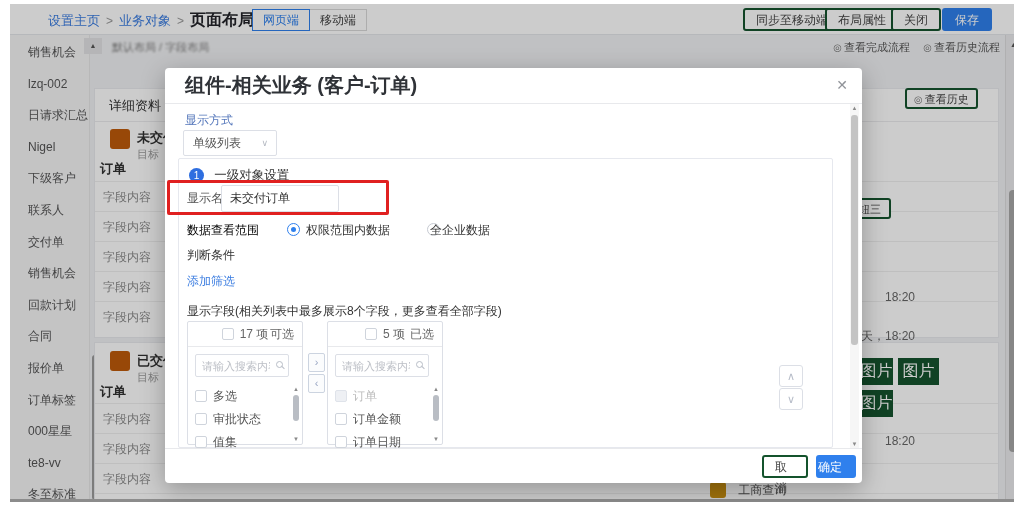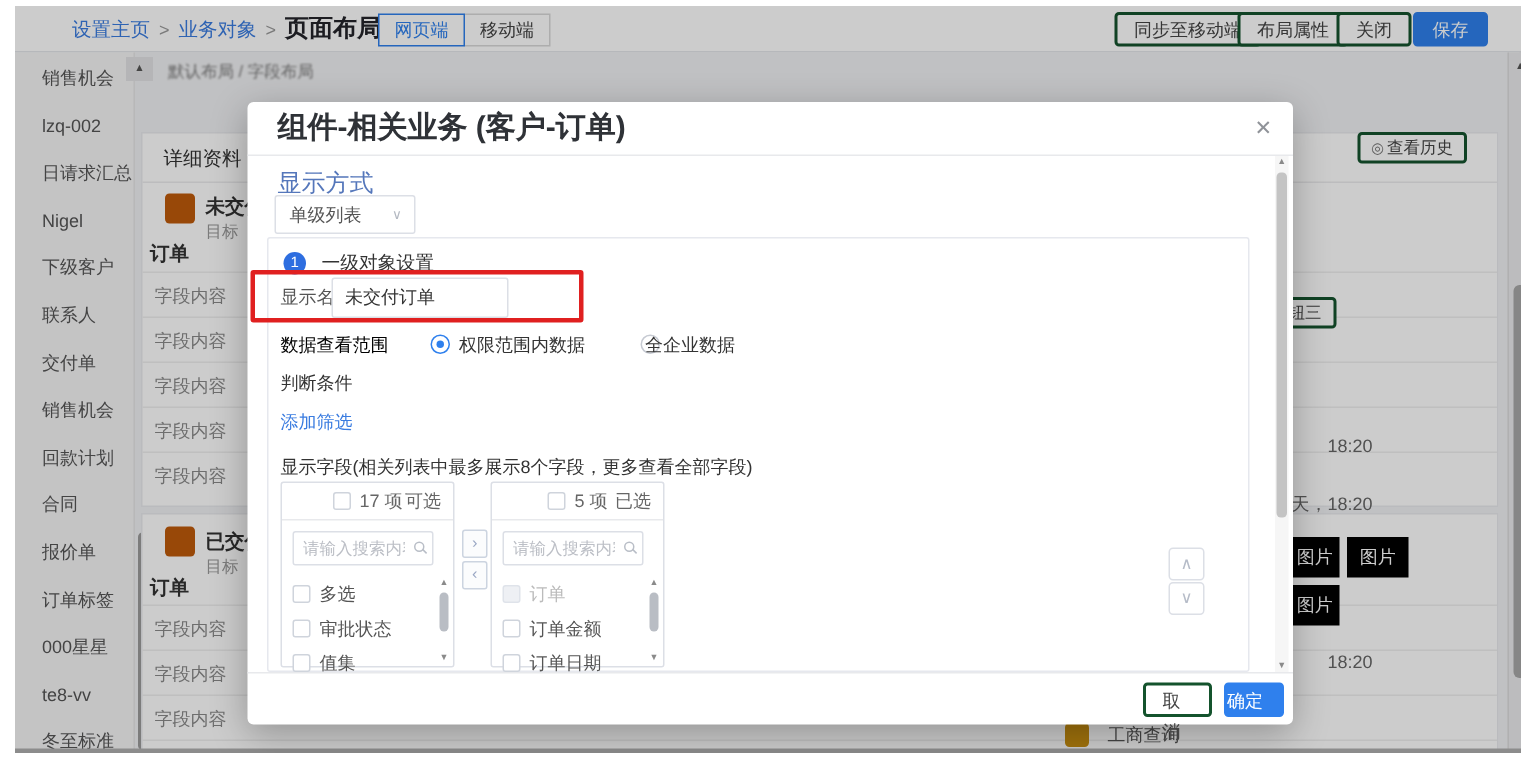--- a/index.html
+++ b/index.html
@@ -29,31 +29,31 @@
   #mainbg { position:absolute; left:80px; top:31px; right:7px; bottom:0; background:#f1f2f4; }
   .card { position:absolute; background:#fff; border:1px solid #e9eaee; }
   .card-tab { position:absolute; left:14px; top:8px; font-size:13px; color:#333; }
   .card-divider { position:absolute; left:0; right:0; top:32px; border-top:1px solid #ececee; }
   .obj-icon { width:20px; height:20px; border-radius:3px; }
   .obj-title { font-size:13px; font-weight:600; color:#333; white-space:nowrap; }
   .obj-sub { font-size:11px; color:#9a9a9a; white-space:nowrap; }
   .sec-label { font-size:13px; font-weight:600; color:#333; }
   .field-row { position:absolute; left:0; right:0; height:30px; line-height:30px; padding-left:8px; color:#8a8a8a; font-size:12px; border-top:1px solid #efefef; }
   .stamp { font-size:12px; color:#666; text-align:right; }
-  .imgbox { position:absolute; background:#000000; color:#fff; font-size:12px; display:flex; align-items:center; justify-content:center; }
+  .imgbox { position:absolute; background:#14532d; color:#fff; font-size:16px; display:flex; align-items:center; justify-content:center; }
   .flow-link { color:#555; font-size:11px; }
   .eye { font-size:10px; color:#777; margin-right:2px; }
 
   
   #dim { position:absolute; left:0; top:0; right:0; bottom:0; background:rgba(0,0,0,0.2); z-index:50; }
   #modal { position:absolute; left:155px; top:64px; width:697px; height:415px; background:#fff; border-radius:4px; box-shadow:0 6px 24px rgba(0,0,0,.28); z-index:100; }
   #modal-title { position:absolute; left:20px; top:0; height:35px; line-height:35px; font-size:20px; font-weight:600; color:#2f3237; }
   #modal-close { position:absolute; right:14px; top:9px; font-size:14px; color:#909399; cursor:pointer; }
   #modal-hr { position:absolute; left:0; right:0; top:35px; border-top:1px solid #e8e9ec; }
-  .blue-label { color:#5577bb; font-size:16px; }
+  .blue-label { color:#5577bb; font-size:12px; }
   .dropdown { position:absolute; left:18px; top:62px; width:94px; height:26px; border:1px solid #dcdfe6; border-radius:2px; line-height:24px; padding-left:9px; color:#555; background:#fff; cursor:pointer; }
   .dropdown .chev { position:absolute; right:8px; top:0; color:#b4b9c2; font-size:9px; }
   #sec-box { position:absolute; left:13px; top:90px; width:655px; height:290px; border:1px solid #e6e8ee; border-radius:2px; background:#fff; }
   .step-circle { display:inline-block; width:15px; height:15px; border-radius:50%; background:#2e6ee0; color:#fff; font-size:10px; line-height:15px; text-align:center; vertical-align:middle; }
   .inp { border:1px solid #dcdfe6; border-radius:2px; font-size:12px; color:#333; padding:0 8px; font-family:inherit; outline:none; }
   .radio { display:inline-block; width:13px; height:13px; border-radius:50%; border:1px solid #c6cad2; background:#fff; vertical-align:-2px; position:relative; }
   .radio.sel { border-color:#2f80ed; }
   .radio.sel::after { content:""; position:absolute; left:3px; top:3px; width:5px; height:5px; border-radius:50%; background:#2f80ed; }
   .link { color:#3a7ce0; cursor:pointer; }
   .listbox { position:absolute; width:116px; height:124px; border:1px solid #dcdfe6; border-radius:2px; background:#fff; }
@@ -125,20 +125,24 @@
       <div class="side-item">报价单</div>
       <div class="side-item">订单标签</div>
       <div class="side-item">000星星</div>
       <div class="side-item">te8-vv</div>
       <div class="side-item">冬至标准</div>
     </div>
   </div>
   <div class="side-scroll-up">▲</div>
   <div class="side-thumb"></div>
 
+  <div class="abs" style="left:700px;top:36px;width:290px;text-align:right;white-space:nowrap;">
+    <span><span class="eye">◎</span><span class="flow-link">查看完成流程</span></span>
+    <span style="margin-left:10px;"><span class="eye">◎</span><span class="flow-link">查看历史流程</span></span>
+  </div>
   <div class="abs" style="left:102px;top:36px;font-size:11px;color:#666;filter:blur(0.8px);opacity:.85;white-space:nowrap;">默认布局 / 字段布局</div>
 
   <div class="card" style="left:84px;top:84px;width:905px;height:250px;">
     <div class="card-tab">详细资料</div>
     <div class="card-divider"></div>
     <div class="obj-icon abs" style="left:15px;top:40px;background:#bf5a0a;"></div>
     <div class="obj-title abs" style="left:42px;top:40px;">未交付订单</div>
     <div class="obj-sub abs" style="left:42px;top:58px;">目标</div>
     <div class="sec-label abs" style="left:5px;top:71px;">订单</div>
     <div class="field-row" style="top:92px;">字段内容</div>

